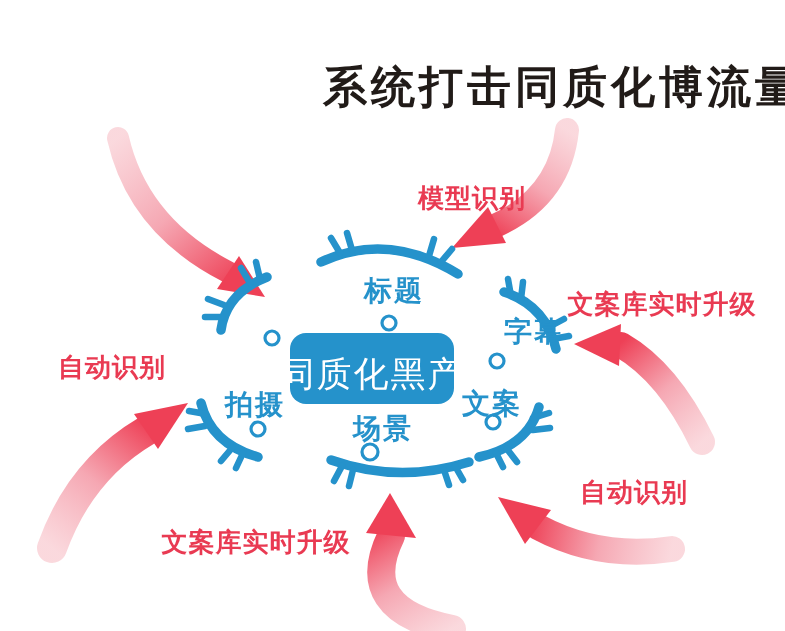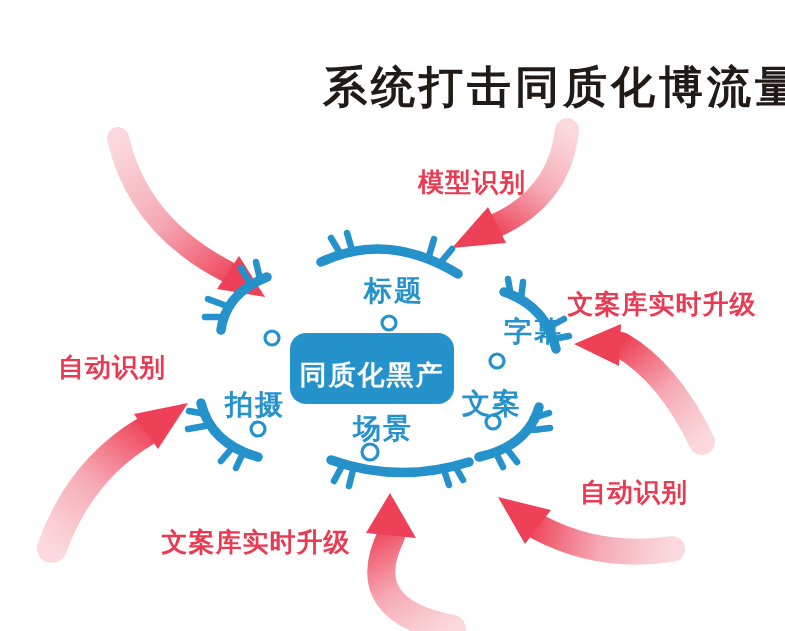--- a/index.html
+++ b/index.html
@@ -25,38 +25,38 @@
   .arrow-head{fill:var(--arrow-red);}
   .stop-tail{stop-color:var(--arrow-pink);stop-opacity:.75;}
   .stop-mid{stop-color:#f5a3af;stop-opacity:.95;}
   .stop-head{stop-color:var(--arrow-red);}
   .center-box{
     position:absolute;left:290px;top:333px;width:164px;height:71px;
     background:var(--blue);border-radius:16px;display:flex;
     align-items:center;justify-content:center;
   }
   .center-box span{
-    color:#ffffff;font-size:27px;font-weight:700;letter-spacing:2px;white-space:nowrap;margin-top:12px;
+    color:#ffffff;font-size:35px;font-weight:400;letter-spacing:2px;white-space:nowrap;margin-top:12px;
   }
   .node{
     position:absolute;transform:translate(-50%,-50%);
     color:var(--blue);font-size:28px;font-weight:800;letter-spacing:2px;white-space:nowrap;
   }
   .action{
     position:absolute;transform:translate(-50%,-50%);
     color:var(--red);font-size:26px;font-weight:800;letter-spacing:1px;white-space:nowrap;
   }
   .n-biaoti{left:394px;top:291px;text-align:right;}
   .n-yinpin{left:281px;top:311px;}
   .n-zimu{left:494px;top:332px;margin-left:40px;}
   .n-paishe{left:255px;top:405px;}
   .n-changjing{left:383px;top:429px;}
   .n-wenan{left:492px;top:404px;}
   .a-account{left:245px;top:185px;}
-  .a-model{left:472px;top:182px;}
+  .a-model{left:472px;top:198px;}
   .a-copylib{left:662px;top:304px;}
   .a-fans{left:112px;top:367px;}
   .a-review{left:256px;top:542px;}
   .a-auto{left:634px;top:492px;}
 </style>
 </head>
 <body>
 
 <div class="stage">
 

